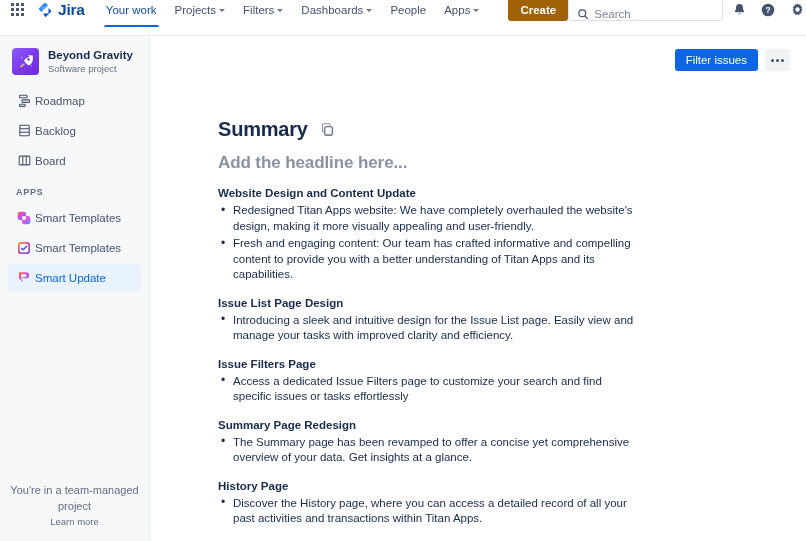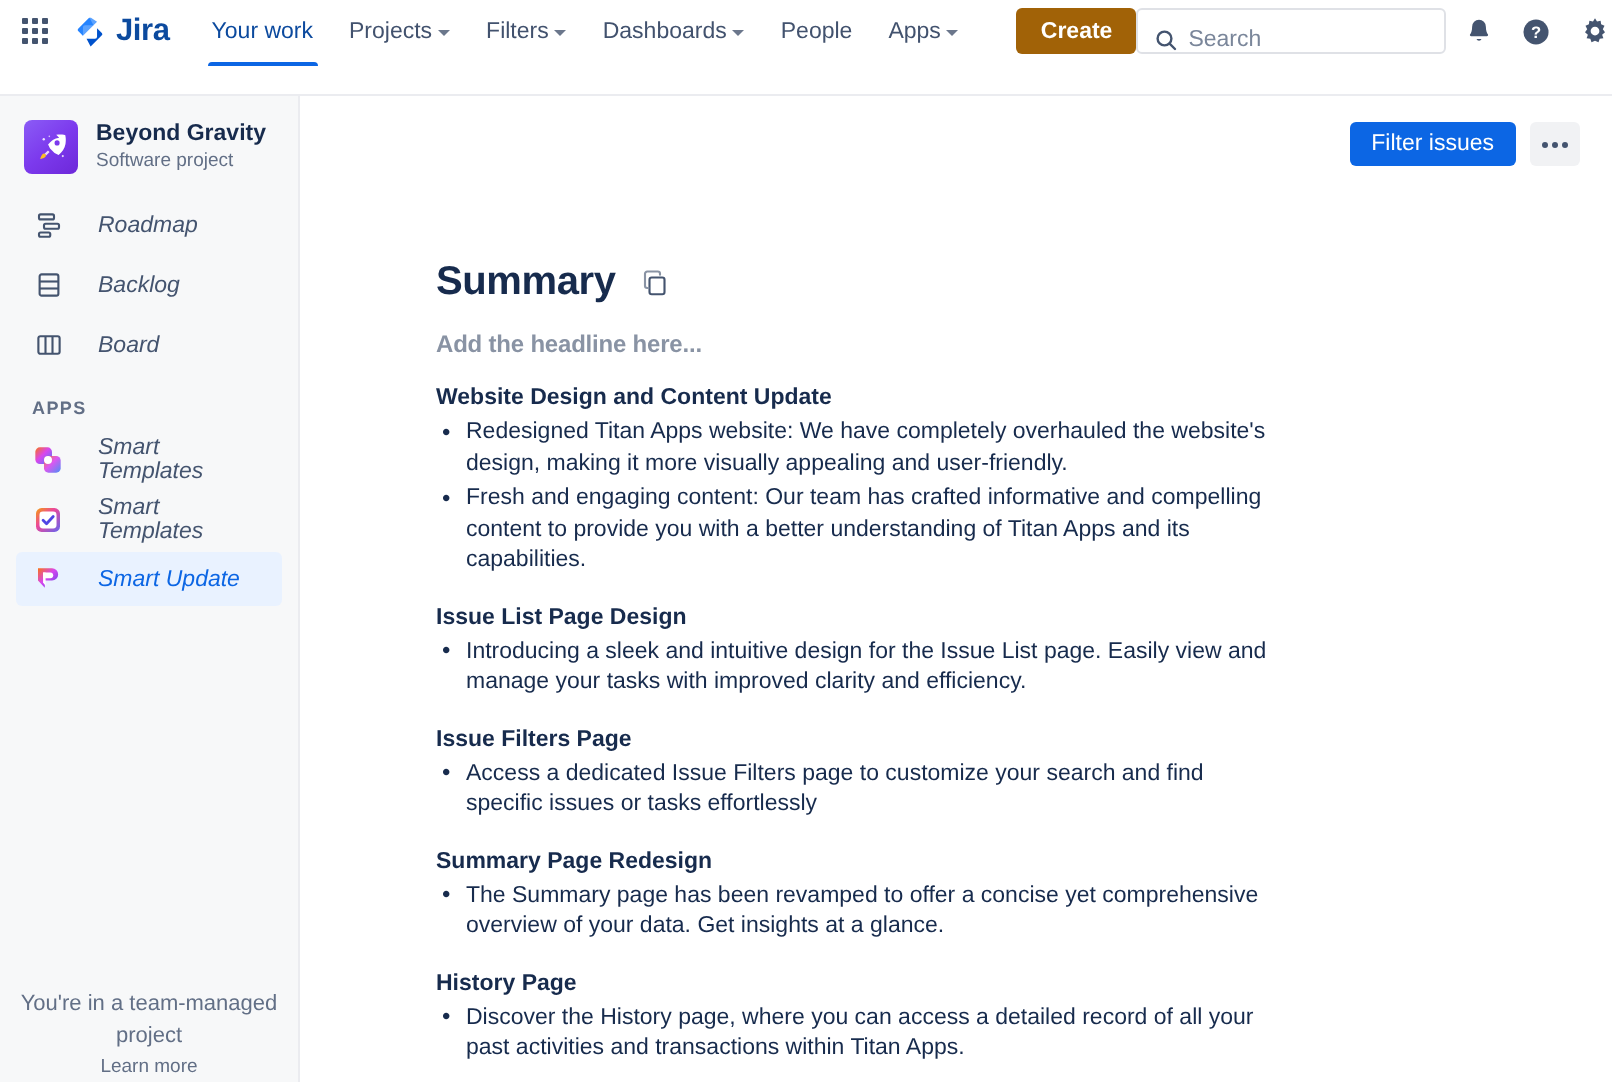--- a/index.html
+++ b/index.html
@@ -5,21 +5,21 @@
   * { box-sizing: border-box; margin: 0; padding: 0; }
   html, body {
     width: 806px; height: 541px;
     background: #ffffff;
     font-family: "Liberation Sans", sans-serif;
     color: #172B4D;
     overflow: hidden;
   }
   
   .topnav {
-    height: 48px; width: 806px;
+    height: 36px; width: 806px;
     background: #ffffff;
     border-bottom: 1px solid #EBECF0;
     display: flex; align-items: center;
     padding: 0 8px 16px 6px;
     position: relative;
   }
   .appswitcher {
     width: 22px; height: 22px;
     display: flex; align-items: center; justify-content: center;
     border-radius: 3px; cursor: pointer; flex: none;
@@ -96,24 +96,24 @@
   .project-meta { min-width: 0; }
   .project-name {
     font-size: 11.5px; font-weight: 700; color: #172B4D;
     line-height: 13px; white-space: nowrap;
   }
   .project-type {
     font-size: 9.5px; color: #626F86; line-height: 13px; white-space: nowrap;
   }
   .navlist { padding: 2px 8px 0 8px; }
   .sb-item {
-    display: flex; align-items: center; gap: 17px;
+    display: flex; align-items: center; gap: 3px;
     height: 27px; padding: 0 8px; margin-bottom: 3px;
     border-radius: 3px; cursor: pointer;
-    font-size: 11.5px; color: #44546F; font-style: italic;
+    font-size: 11.5px; color: #44546F;
   }
   .sb-item.selected { background: #E9F2FF; color: #0C66E4; font-weight: 500; }
   .sb-icon { width: 16px; height: 16px; flex: none; display:flex; align-items:center; justify-content:center;}
   .section-label {
     font-size: 9px; font-weight: 700; color: #626F86;
     letter-spacing: 0.7px; padding: 10px 16px 5px 16px;
   }
   .app-icon { width: 16px; height: 16px; flex: none; border-radius: 3px; }
   .sb-footer {
     margin-top: auto; padding: 0 10px 12px 10px; text-align: center;
@@ -140,21 +140,21 @@
     justify-content:center; gap:2px;
   }
   .more-btn i { width:3px; height:3px; border-radius:50%; background:#44546F; display:block;}
   .content { padding: 82px 0 0 68px; max-width: 640px; }
   .page-title-row { display: flex; align-items: center; gap: 12px; }
   .page-title {
     font-size: 20px; font-weight: 700; color: #172B4D; letter-spacing: -0.2px;
   }
   .copy-icon { cursor: pointer; display:flex; width:16px; height:16px; }
   .headline {
-    font-size: 12px; font-weight: 700; color: #8993A4;
+    font-size: 17px; font-weight: 700; color: #8993A4;
     margin-top: 12px; letter-spacing: -0.1px;
   }
   .sec { margin-top: 14px; }
   .sec-title {
     font-size: 11.5px; font-weight: 700; color: #172B4D; margin-bottom: 4px;
   }
   .sec ul { list-style: none; }
   .sec li {
     position: relative; padding-left: 15px; margin-bottom: 2px;
     font-size: 11.5px; color: #172B4D; line-height: 15.5px;

